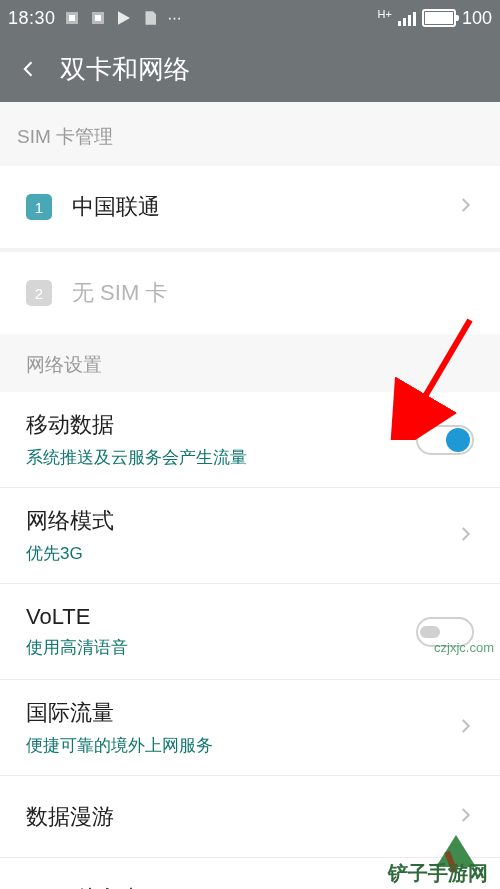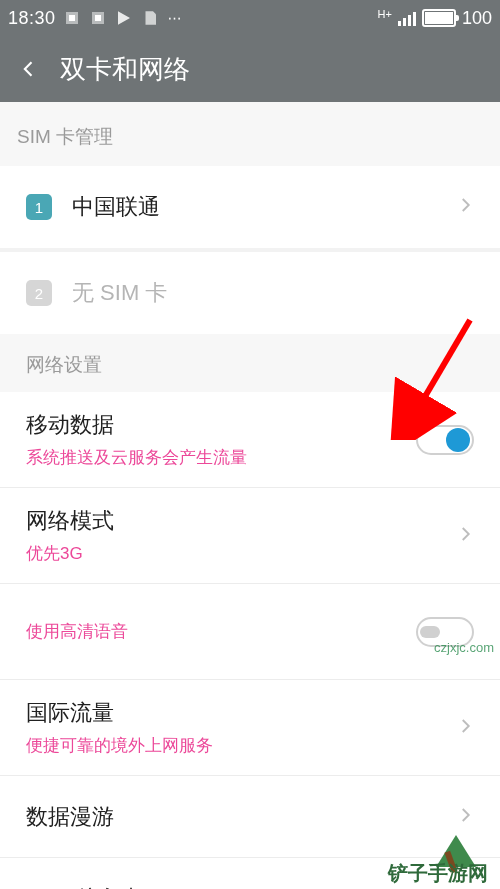--- a/index.html
+++ b/index.html
@@ -34,21 +34,21 @@
   
   .section-header { padding:22px 17px 16px; color:#9a9a9a; font-size:19px; background:#f7f7f7; }
   .section-header.compact { padding:18px 26px 14px; }
   .list { background:#fff; }
   .row { display:flex; align-items:center; padding:0 26px; min-height:82px; border-bottom:1px solid #ececec; position:relative; }
   .row.tall { min-height:96px; }
   .row:last-child { border-bottom:none; }
   .row .text { flex:1; display:flex; flex-direction:column; justify-content:center; gap:6px; }
   .row .title { font-size:22px; color:#212121; }
   .row .title.faded { color:#b5b5b5; }
-  .row .sub { font-size:17px; color:#ec4899; }
+  .row .sub { font-size:17px; color:#0f766e; }
   .chev svg { width:18px; height:18px; stroke:#bdbdbd; stroke-width:2.5; fill:none; }
   .sim-badge { width:26px; height:26px; border-radius:5px; display:flex; align-items:center; justify-content:center; color:#fff; font-size:15px; margin-right:20px; font-weight:500;}
   .sim-badge.on { background:#4aa7b5; }
   .sim-badge.off{ background:#d6d6d6; }
 
   .toggle { width:58px; height:30px; border-radius:16px; border:2px solid #d0d0d0; background:#fff; position:relative; }
   .toggle .knob { position:absolute; top:1px; width:24px; height:24px; border-radius:50%; background:#1e99d6; transition:none; }
   .toggle.on .knob { right:2px; }
   .toggle.off .knob { left:2px; background:#d0d0d0; border-radius:12px; width:20px; height:12px; top:7px;}
   .toggle.off { }
@@ -160,20 +160,21 @@
         <div class="title">网络模式</div>
         <div class="sub">优先3G</div>
       </div>
       <span class="chev"><svg viewBox="0 0 24 24">
             <polyline points="9 4 17 12 9 20"></polyline>
           </svg></span>
     </div>
 
     <div class="row tall">
       <div class="text">
+        <div class="title">VoLTE</div>
         <div class="sub">使用高清语音</div>
       </div>
       <div class="toggle off">
           <div class="knob"></div>
         </div>
     </div>
 
     <div class="row tall">
       <div class="text">
         <div class="title">国际流量</div>

